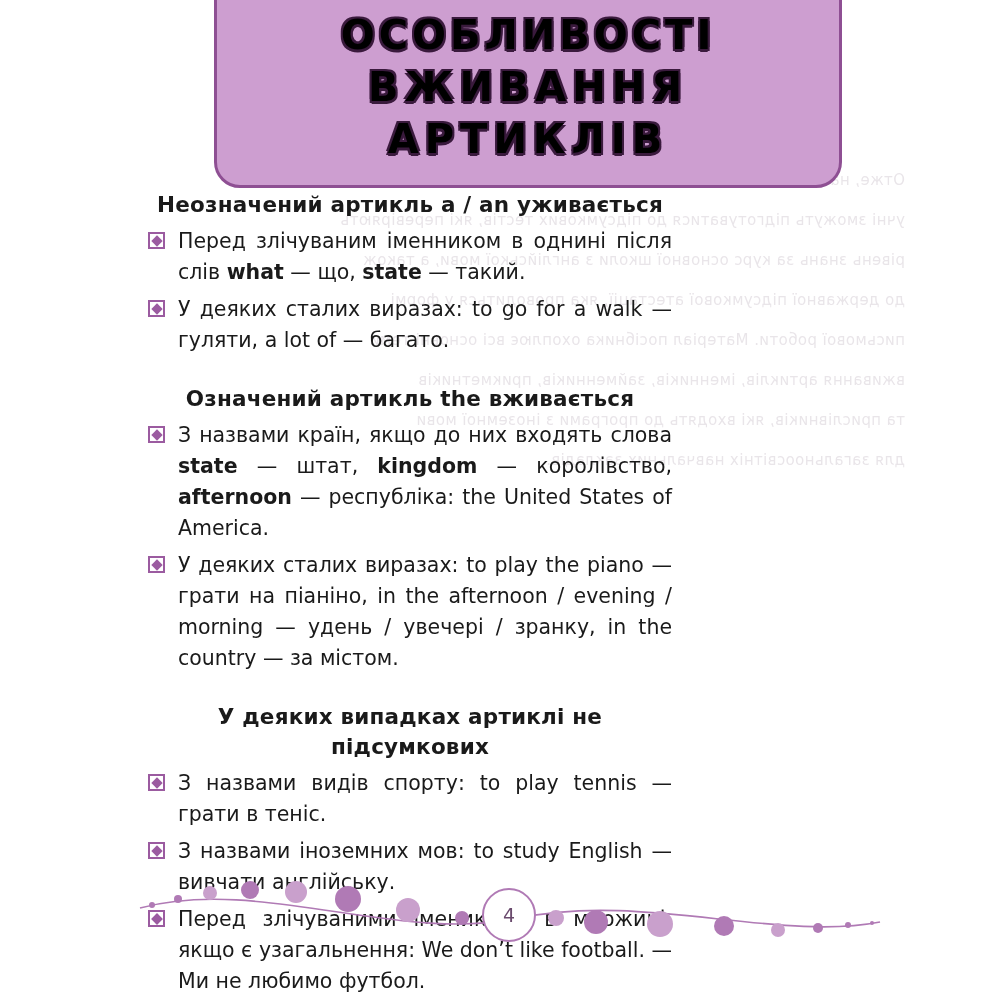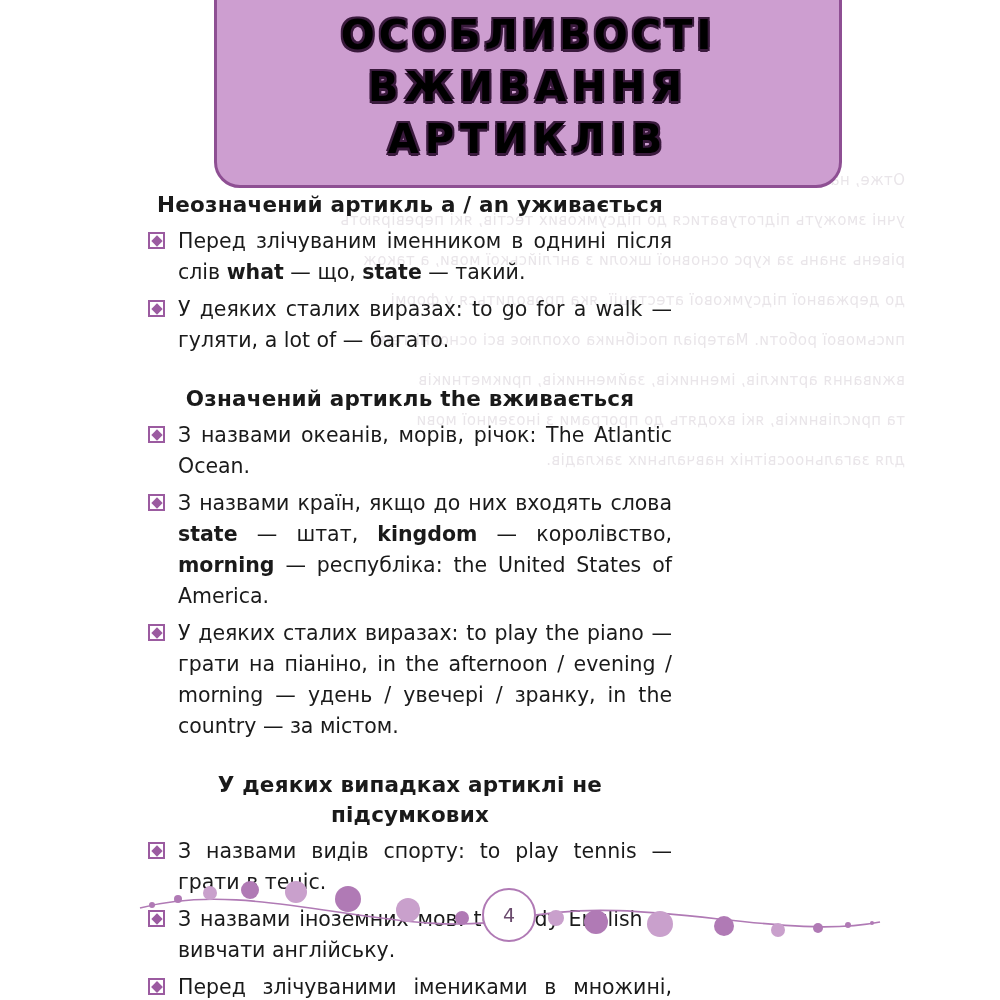--- a/index.html
+++ b/index.html
@@ -189,25 +189,21 @@
         <span>У деяких сталих виразах: to go for a walk — гуляти, a lot of — багато.</span>
       </li>
     </ul>
 
     <div class="section-heading tight">
       Означений артикль <span class="b">the</span> вживається
     </div>
     <ul class="bullets">
       <li>
         <span class="marker"></span>
-        <span>З назвами океанів, морів, річок: The Atlantic Ocean.</span>
-      </li>
-      <li>
-        <span class="marker"></span>
-        <span>З назвами країн, якщо до них входять слова <span class="b">state</span> — штат, <span class="b">kingdom</span> — королівство, <span class="b">morning</span> — республіка: the United States of America.</span>
+        <span>З назвами країн, якщо до них входять слова <span class="b">state</span> — штат, <span class="b">kingdom</span> — королівство, <span class="b">afternoon</span> — республіка: the United States of America.</span>
       </li>
       <li>
         <span class="marker"></span>
         <span>У деяких сталих виразах: to play the piano — грати на піаніно, in the afternoon / evening / morning — удень / увечері / зранку, in the country — за містом.</span>
       </li>
     </ul>
 
     <div class="section-heading tight">У деяких випадках артиклі не підсумкових</div>
     <ul class="bullets">
       <li>

